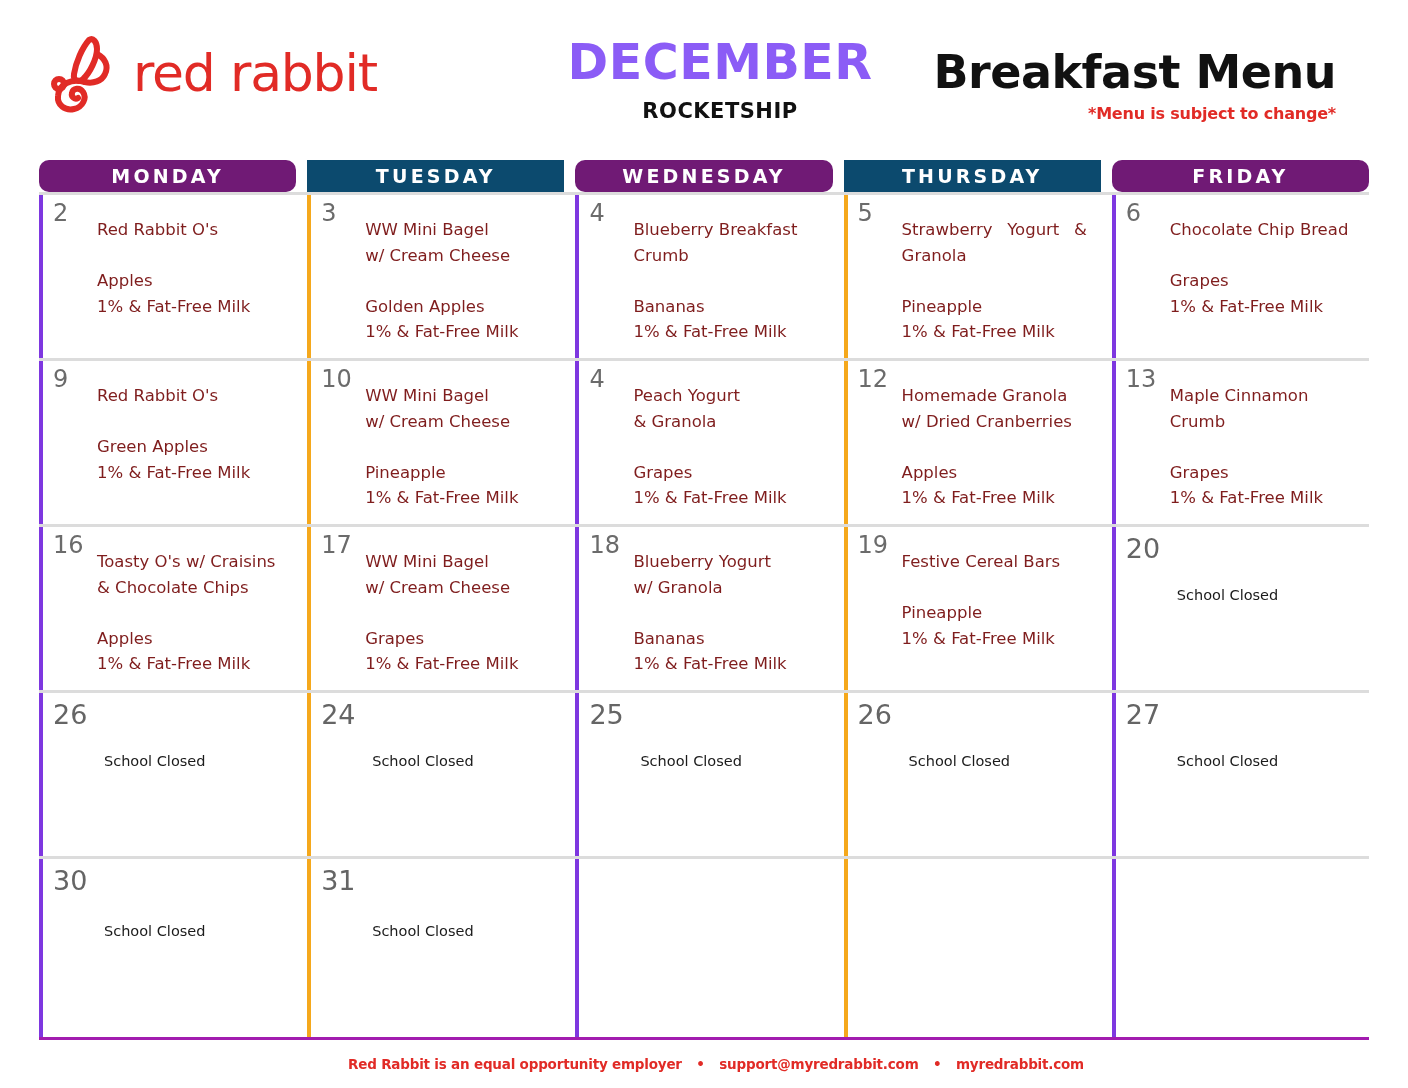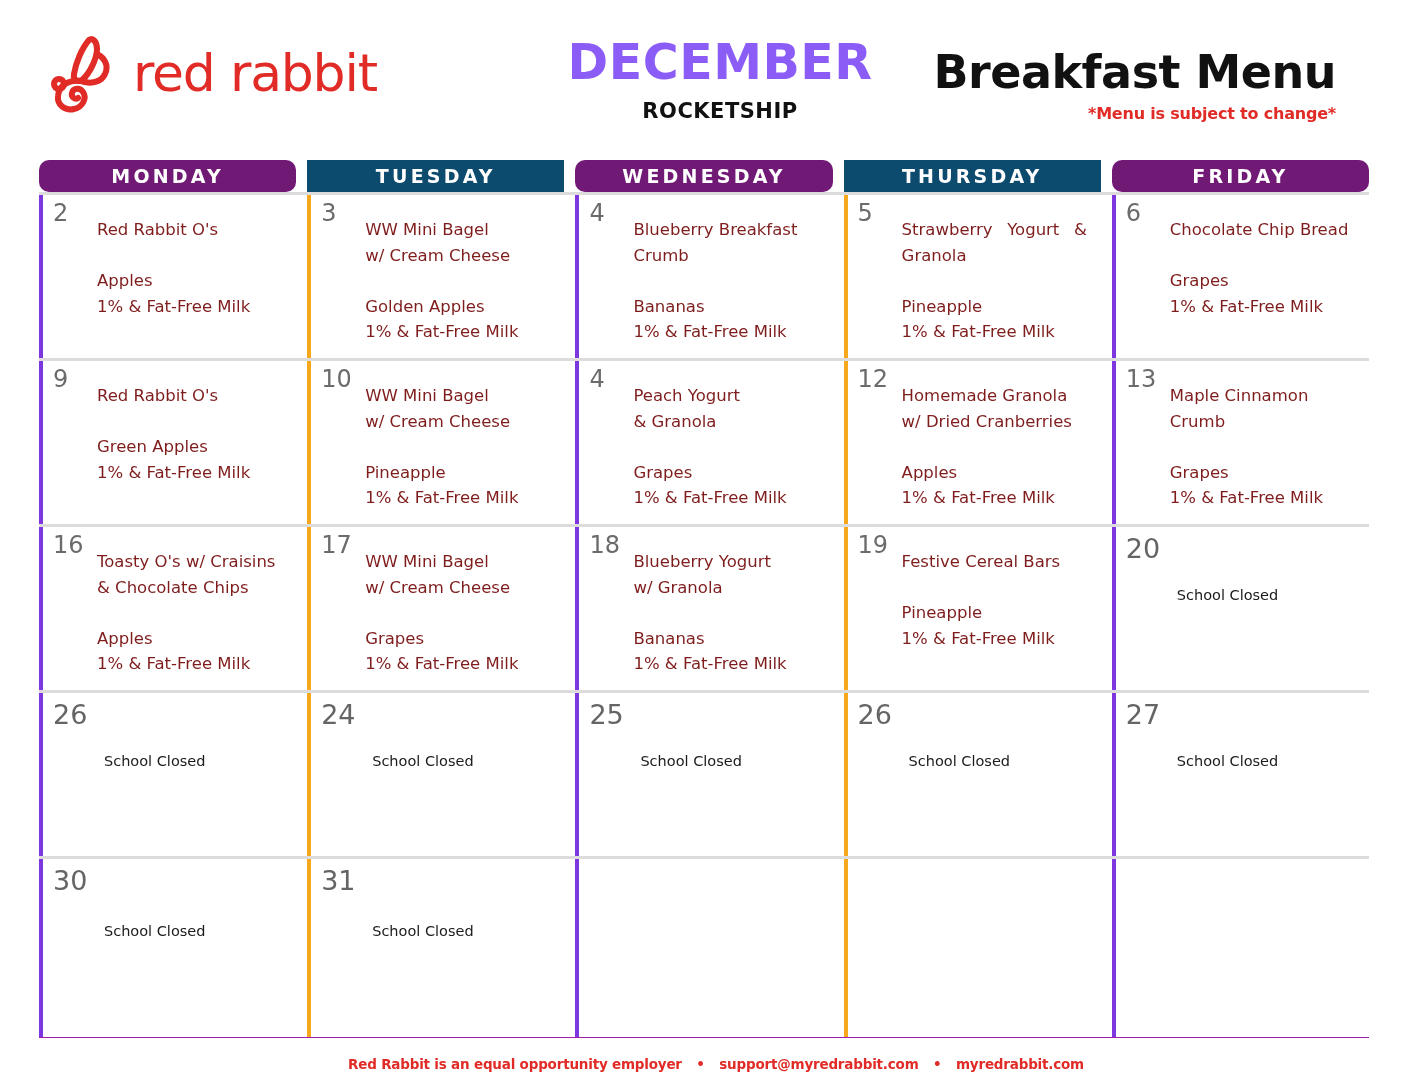--- a/index.html
+++ b/index.html
@@ -108,21 +108,21 @@
   .dow.purple { background: #701a75; border-radius: 10px; }
   .dow.orange { background: #0c4a6e; }
 
   .week {
     display: grid;
     grid-template-columns: repeat(5, 1fr);
     column-gap: 11px;
     border-top: 3px solid #DCDCDC;
   }
   .week:first-of-type { border-top: none; }
-  .week-last { border-bottom: 1px solid #a21caf; }
+  .week-last { border-bottom: 3px solid #a21caf; }
 
   .cell {
     position: relative;
     height: 163px;
     padding: 6px 8px 4px 20px;
   }
   .cell.tall { height: 178px; }
   .cell::before {
     content: "";
     position: absolute;

